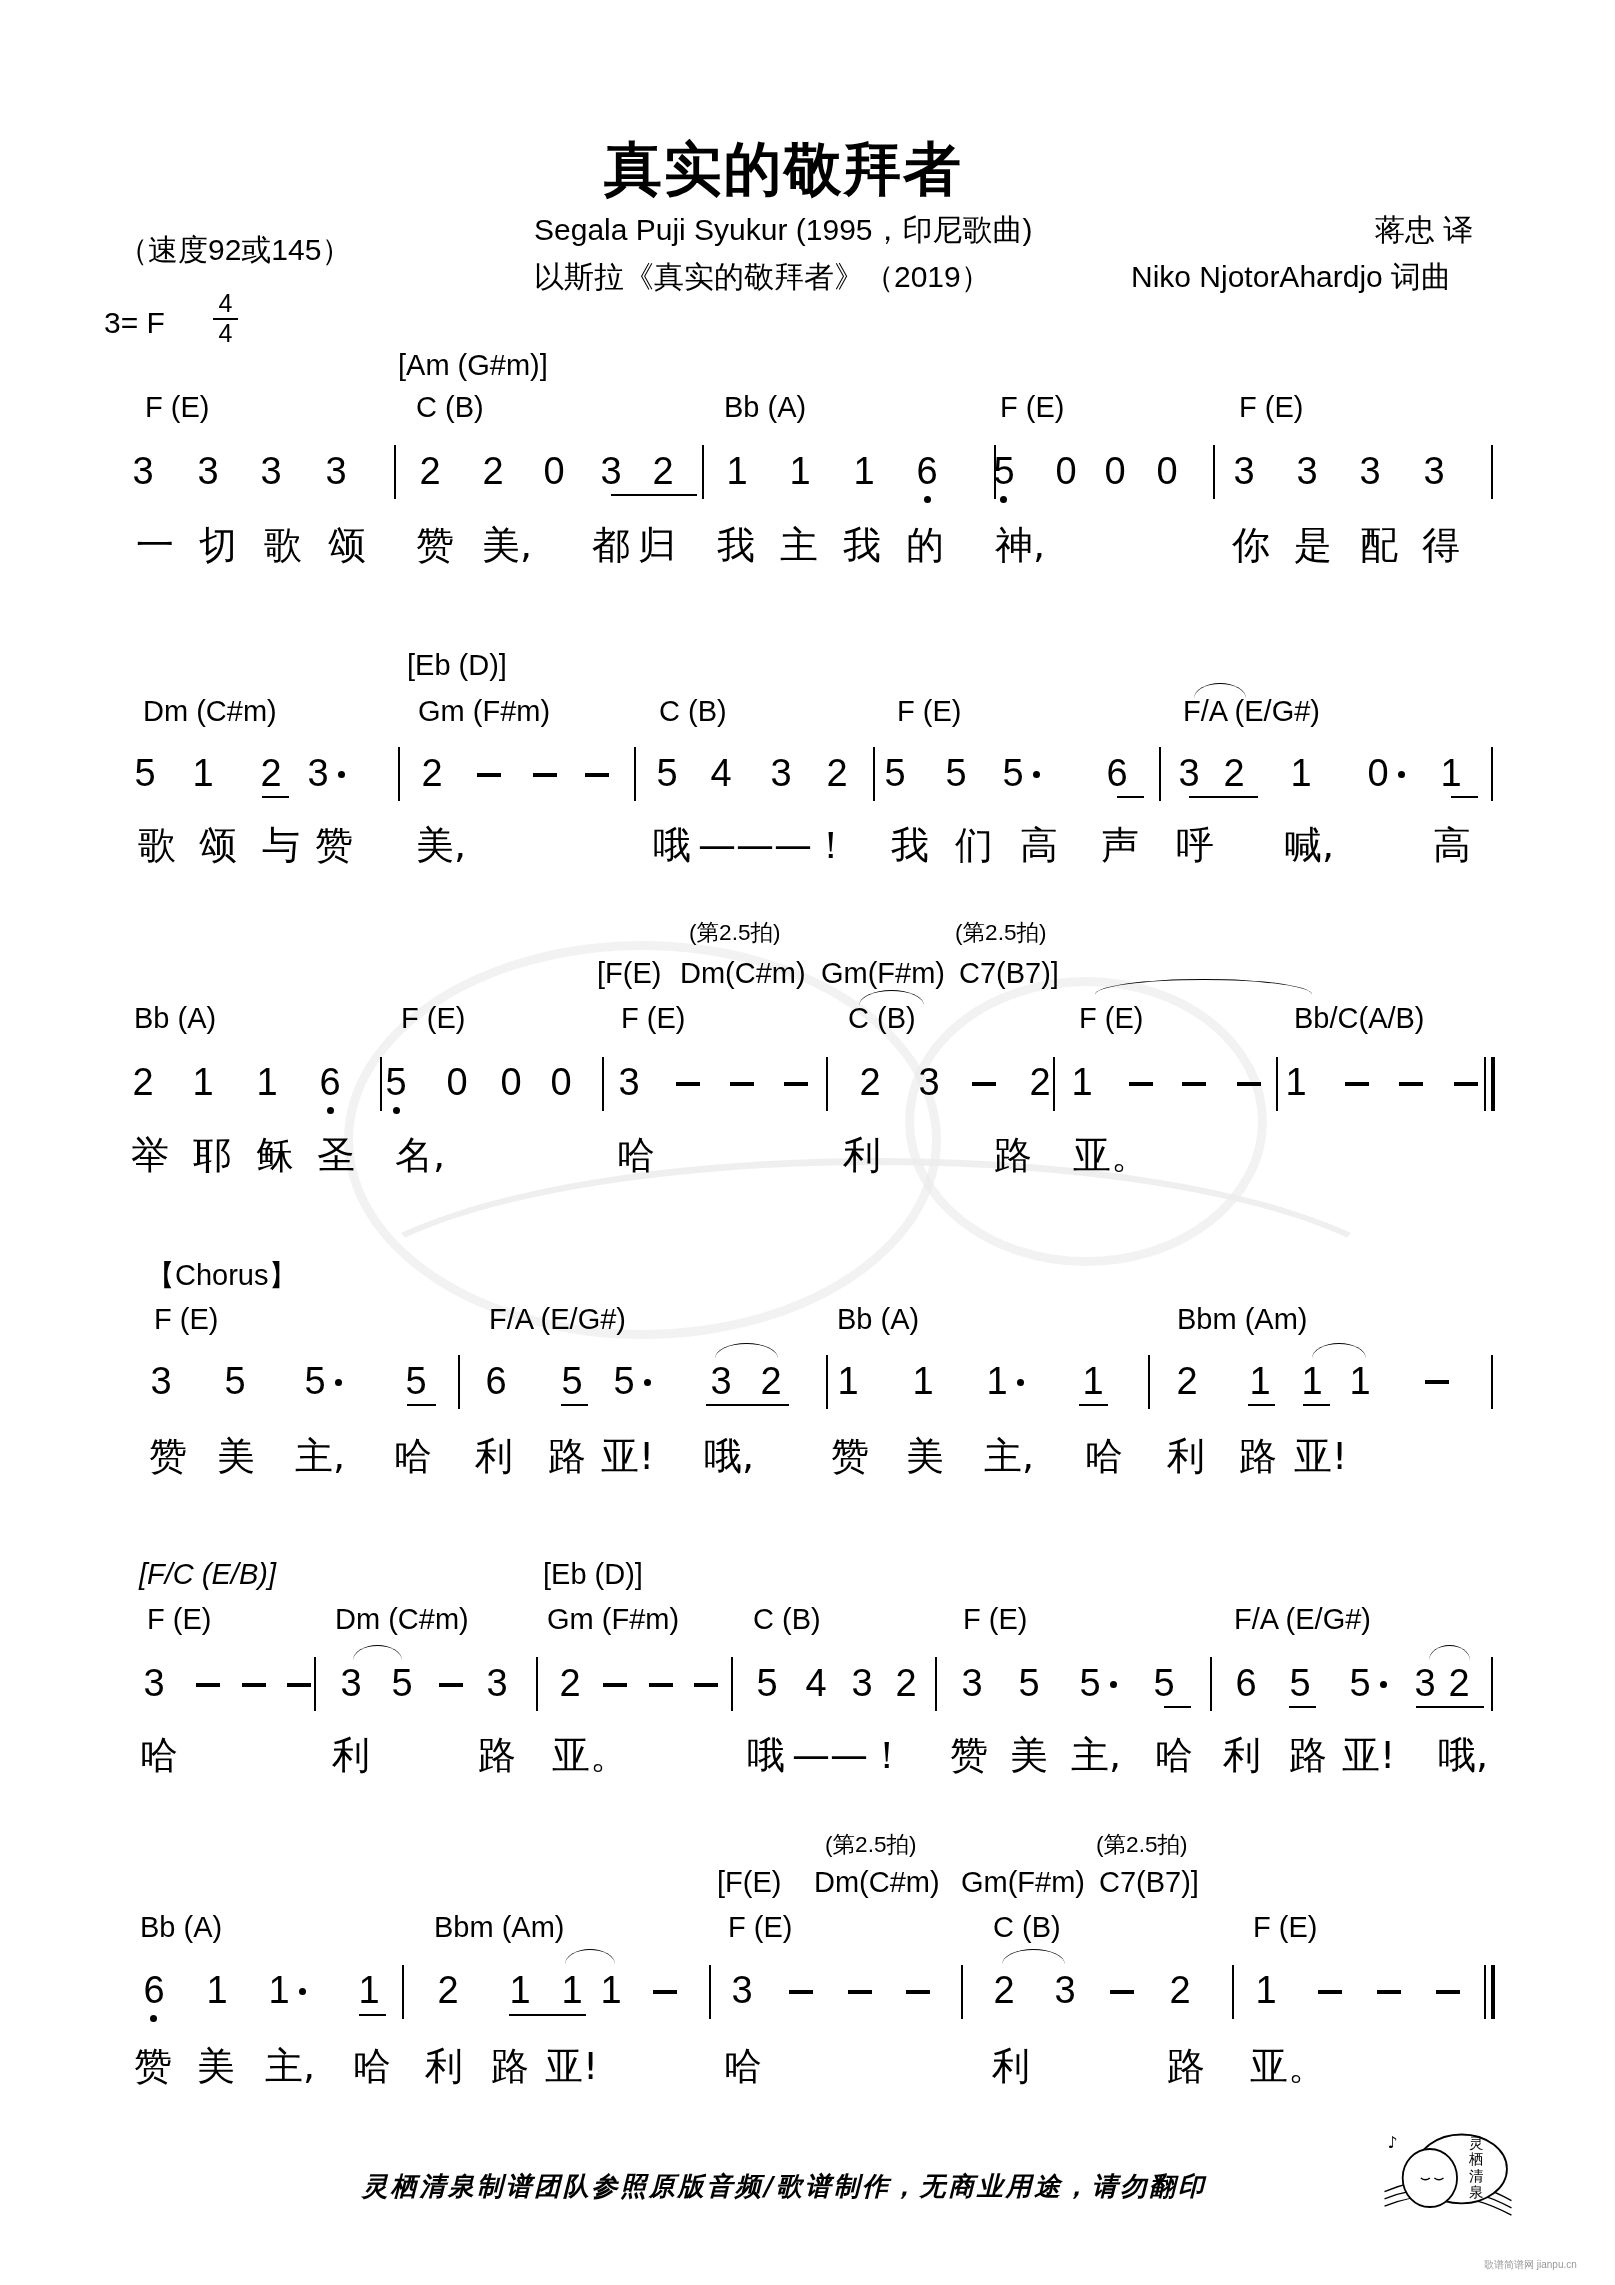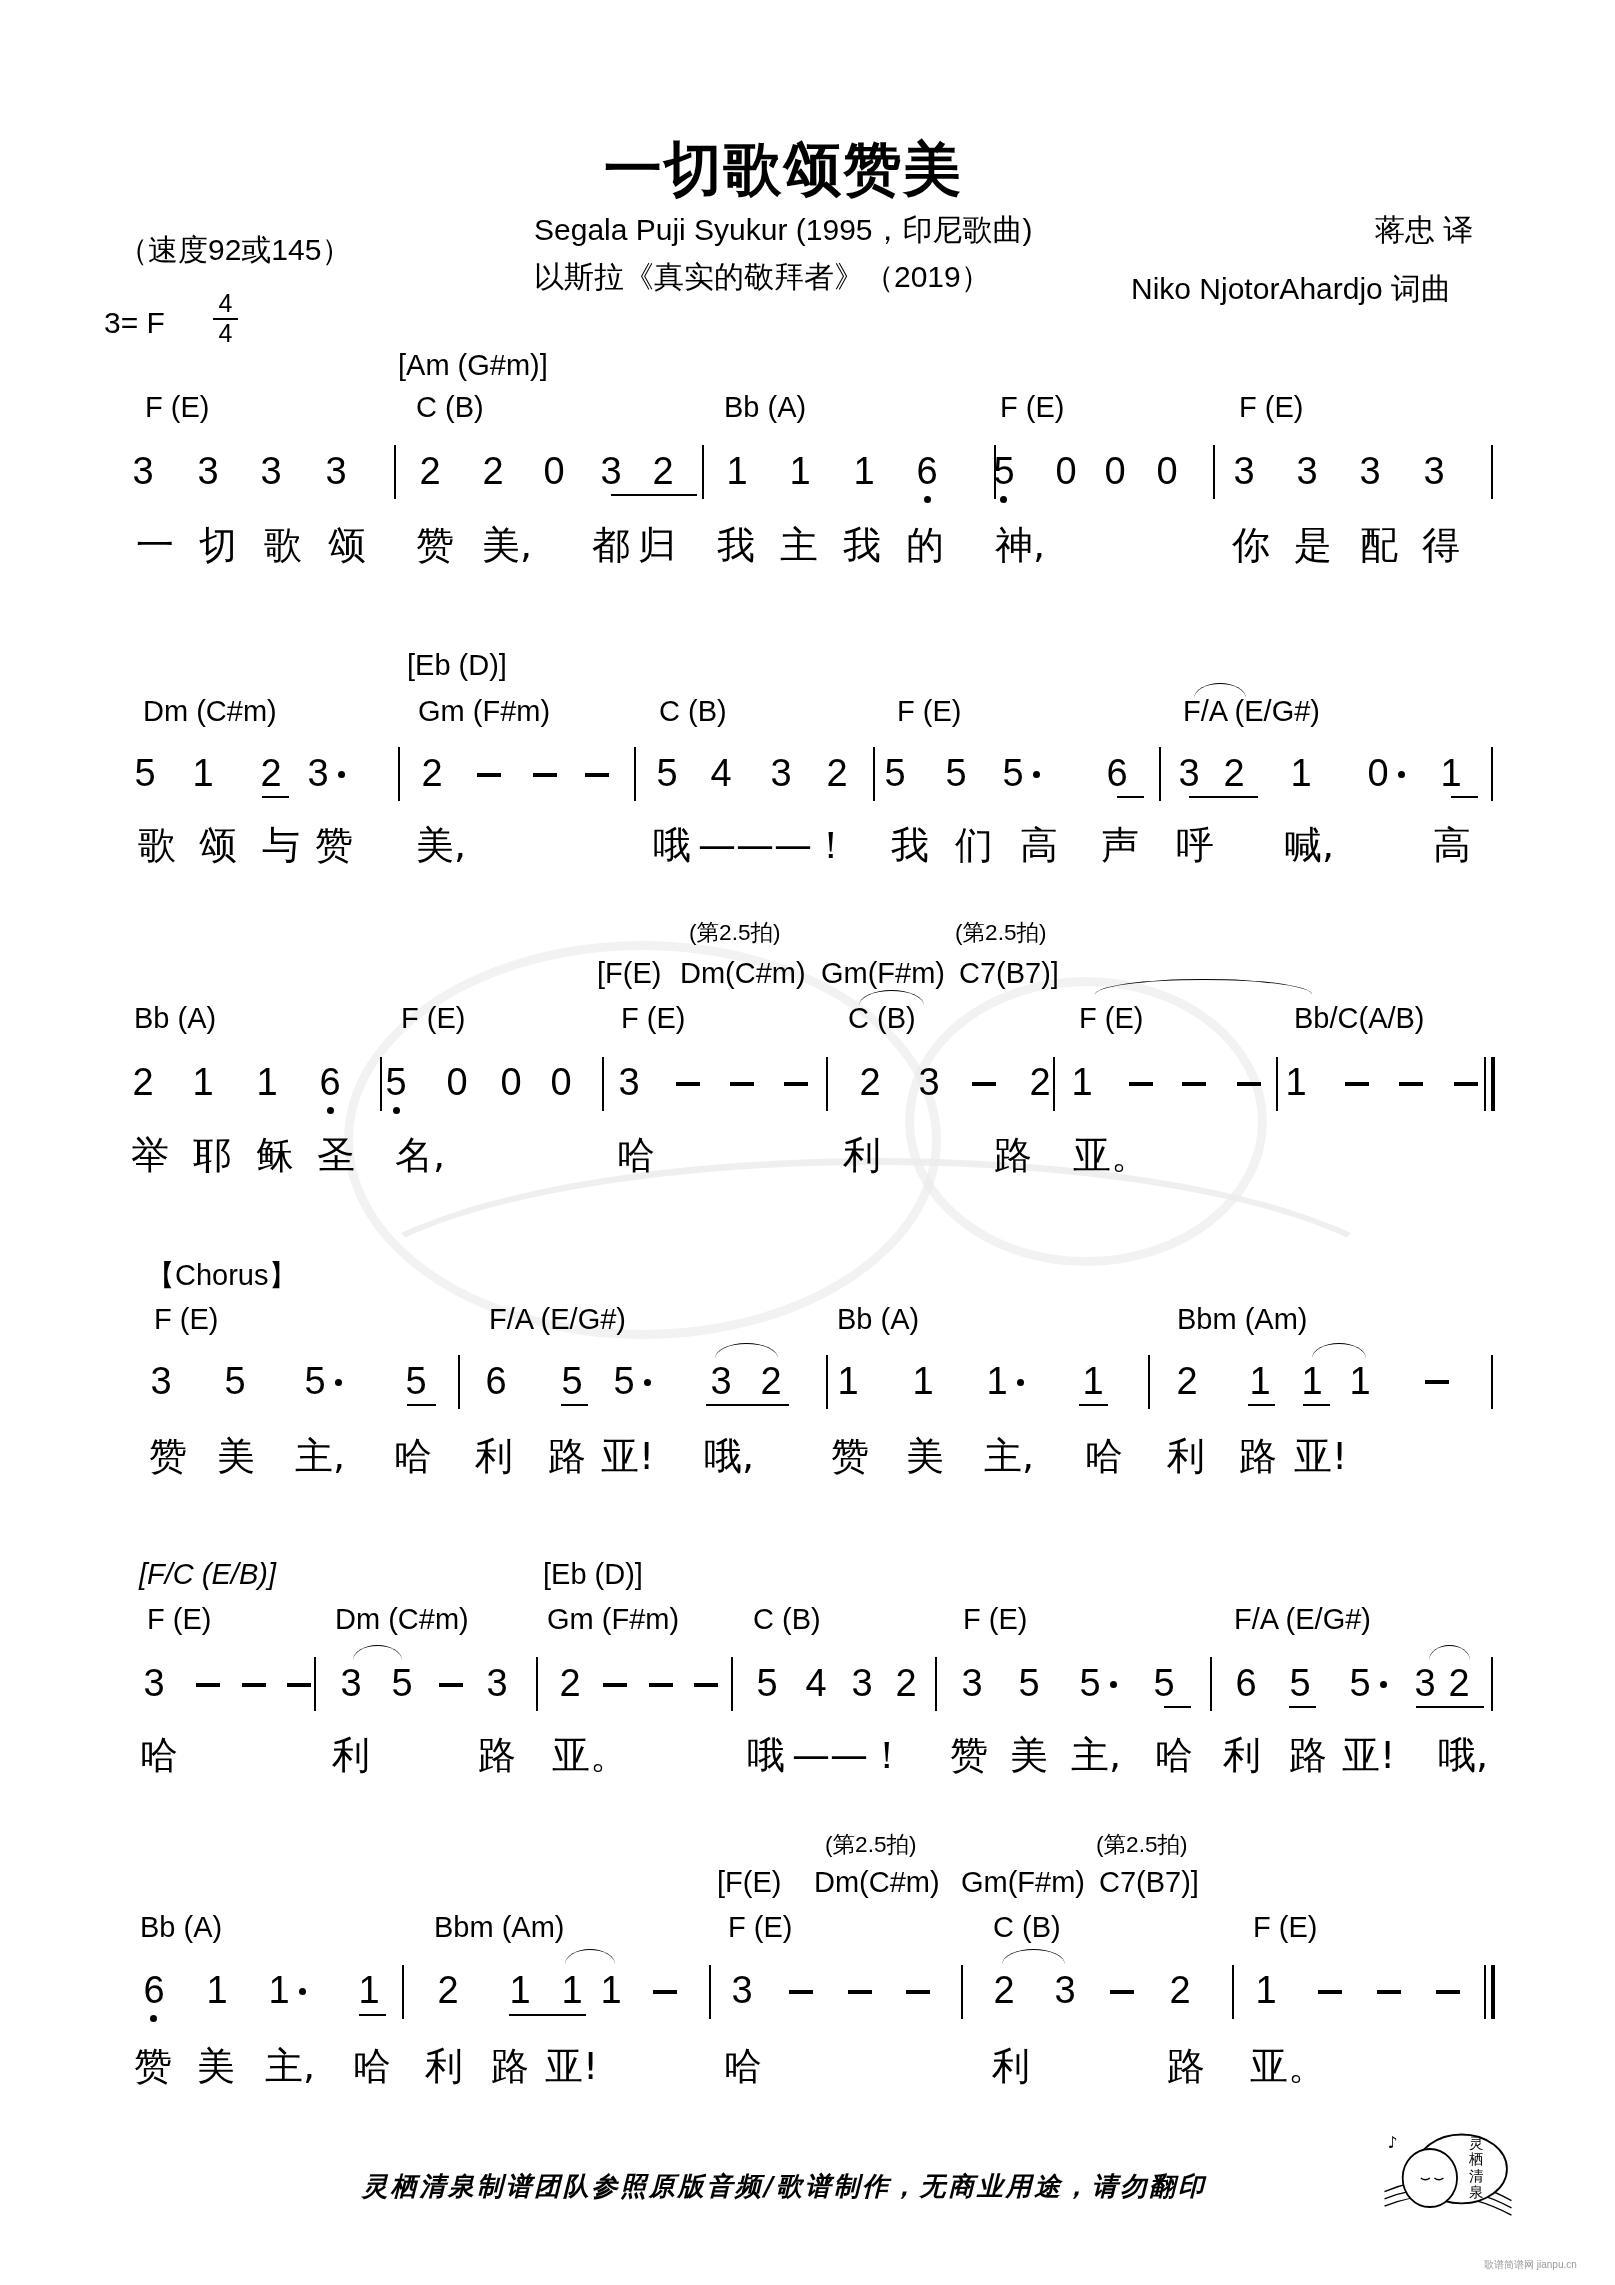--- a/index.html
+++ b/index.html
@@ -21,26 +21,26 @@
   .footer { font-family:"DejaVu Serif", serif; font-weight:bold; font-style:italic; font-size:26px; letter-spacing:2.7px; }
   .watermark { position:absolute; border:9px solid #e9e9e9; border-radius:50%; }
 </style>
 </head>
 <body>
 
 <div class="watermark" style="left:344px;top:941px;width:579px;height:380px;opacity:0.6;"></div>
 <div class="watermark" style="left:905px;top:977px;width:344px;height:271px;opacity:0.6;"></div>
 <div class="watermark" style="left:326px;top:1158px;width:1086px;height:289px;border-width:7.2px;border-color:#ececec transparent transparent transparent;opacity:0.8;"></div>
 
-<div class="abs title" style="left:604px;top:131px;">一切歌颂赞美</div>
+<div class="abs title" style="left:604px;top:131px;">真实的敬拜者</div>
 <div class="abs hdr" style="left:118px;top:230px;">（速度92或145）</div>
 <div class="abs hdr" style="left:534px;top:210px;">Segala Puji Syukur (1995，印尼歌曲)</div>
 <div class="abs hdr" style="left:534px;top:257px;">以斯拉《真实的敬拜者》（2019）</div>
 <div class="abs hdr" style="left:1375px;top:210px;">蒋忠 译</div>
-<div class="abs hdr" style="left:1131px;top:257px;margin-top:12px;">Niko NjotorAhardjo 词曲</div>
+<div class="abs hdr" style="left:1131px;top:257px;">Niko NjotorAhardjo 词曲</div>
 <div class="abs hdr" style="left:104px;top:306px;">3=  F</div>
 <div class="abs" style="left:213px;top:291px;width:25px;text-align:center;font-size:25px;line-height:25px;">
   <div>4</div>
   <div style="height:1.8px;background:#000;margin:1.8px 0;"></div>
   <div>4</div>
 </div>
 
 <div id="score">
     <div class=""></div>
     <div class="abs chord" style="left: 398px; top: 349px;">[Am (G#m)]</div>

